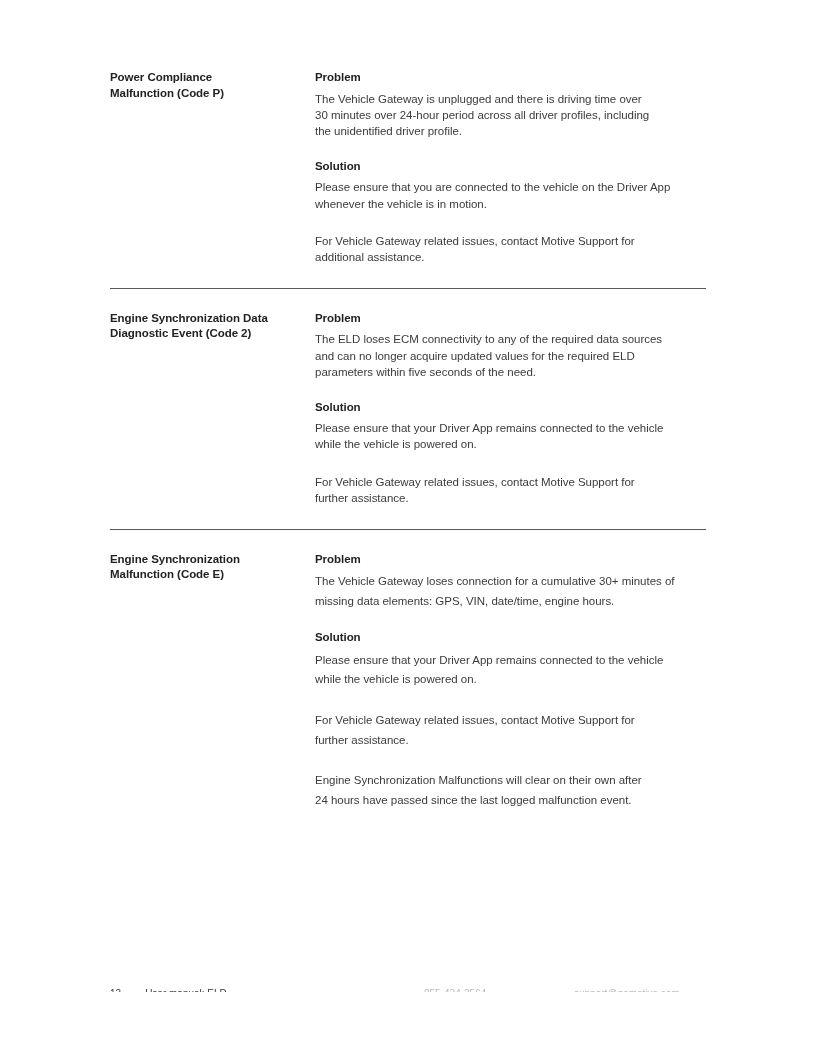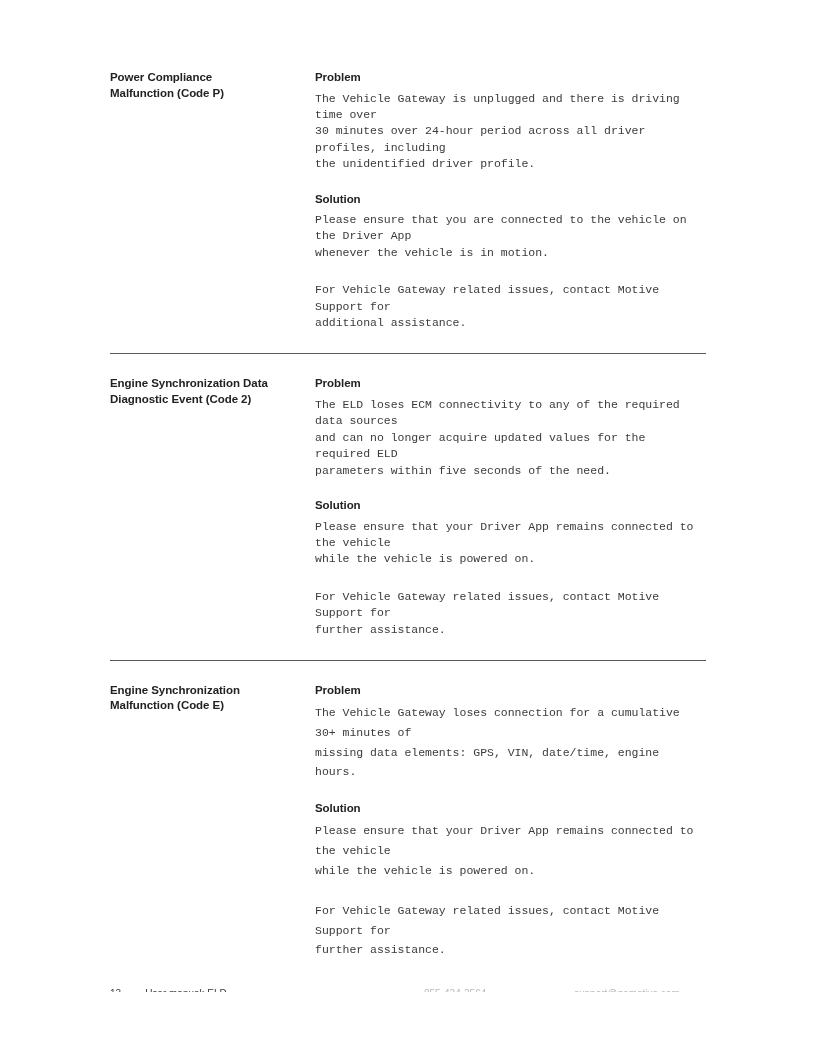--- a/index.html
+++ b/index.html
@@ -69,21 +69,20 @@
     margin: 0 0 5px 0;
   }
   .body-para {
     font-size: 11.5px;
     font-weight: normal;
     color: #3b3b3b;
     line-height: 16.4px;
     letter-spacing: -0.02px;
     margin: 0;
     white-space: pre-line;
-    font-family: Liberation Mono, monospace;
   }
   .gap-para   { margin-top: 21px; }
   .gap-head   { margin-top: 19px; }
   .loose .body-para { line-height: 19.6px; }
 
   
   .sec-1 { padding-bottom: 22px; }
   .sec-2 { padding-top: 22px; padding-bottom: 22px; }
   .sec-3 { padding-top: 22px; }
 
@@ -184,20 +183,22 @@
       </div>
       <div class="col-right">
         <div class="sub-head">Problem</div>
         <div class="body-para">The Vehicle Gateway loses connection for a cumulative 30+ minutes of
 missing data elements: GPS, VIN, date/time, engine hours.</div>
         <div class="sub-head gap-head">Solution</div>
         <div class="body-para">Please ensure that your Driver App remains connected to the vehicle
 while the vehicle is powered on.</div>
         <div class="body-para gap-para">For Vehicle Gateway related issues, contact Motive Support for
 further assistance.</div>
+        <div class="body-para gap-para">Engine Synchronization Malfunctions will clear on their own after
+24 hours have passed since the last logged malfunction event.</div>
       </div>
     </div>
 
   </div>
 
   <div class="footer">
     <div class="footer-left">
       <span class="footer-page">13</span>
       <span class="footer-label">User manual: ELD</span>
     </div>

